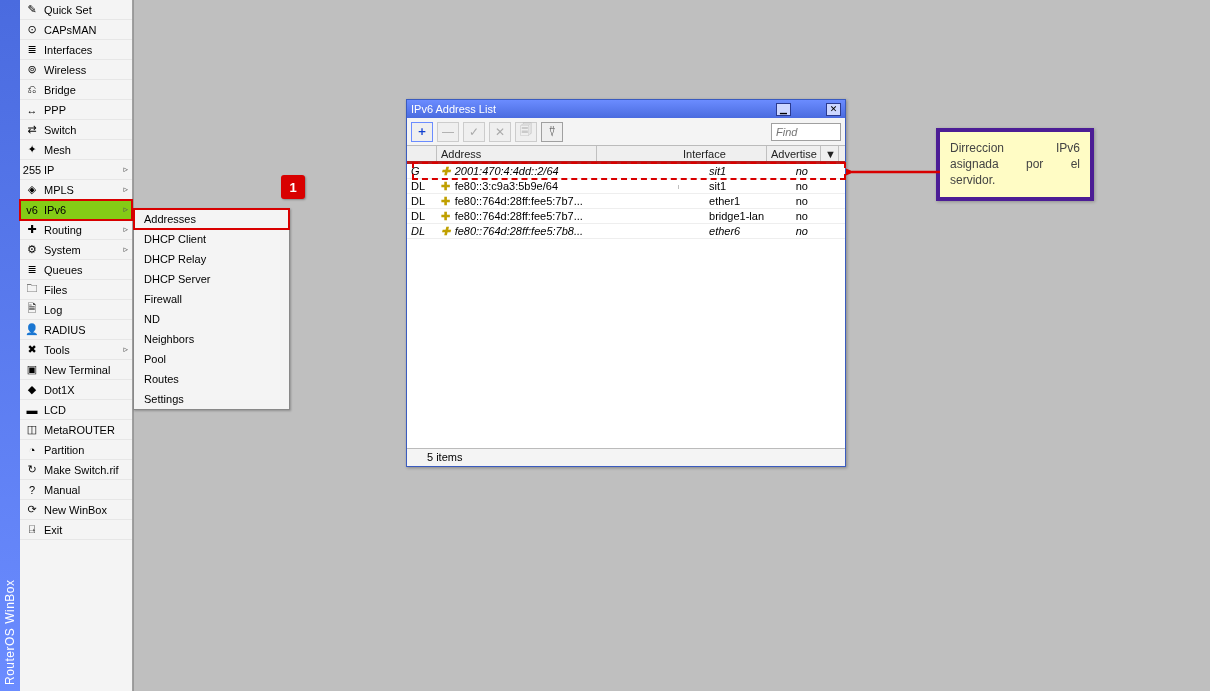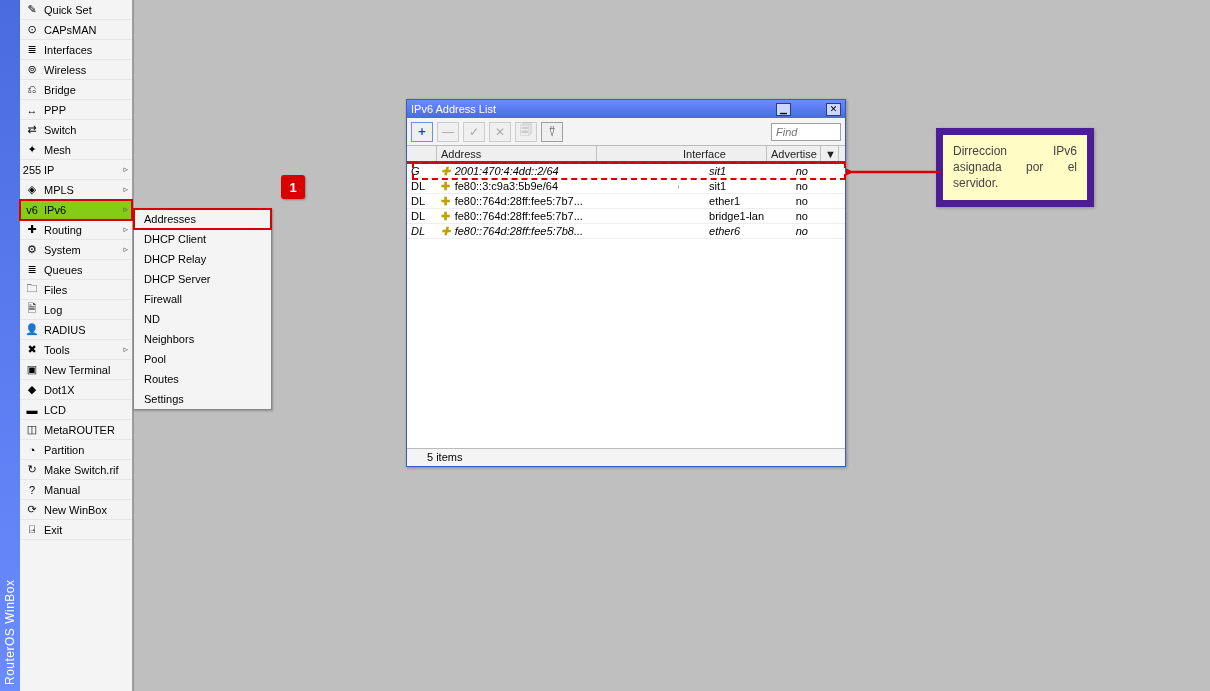--- a/index.html
+++ b/index.html
@@ -63,21 +63,21 @@
     background: #84cc16;
     outline: 2px solid #d80000;
     outline-offset: -1px;
     z-index: 2;
   }
 
   
   .submenu {
     position: absolute;
     left: 133px; top: 208px;
-    width: 139px;
+    width: 157px;
     background: #f4f4f4;
     border: 1px solid #888;
     box-shadow: 1px 1px 2px rgba(0,0,0,.25);
     z-index: 5;
   }
   .submenu .item {
     height: 20px;
     display: flex;
     align-items: center;
     padding-left: 10px;
@@ -224,21 +224,21 @@
     z-index: 30;
     pointer-events: none;
   }
 
   
   .callout {
     position: absolute;
     left: 936px; top: 128px;
     width: 158px;
     background: #fffcc5;
-    border: 7px solid #4c1d95;
+    border: 4px solid #4c1d95;
     box-shadow: 1px 1px 3px rgba(0,0,0,.25);
     padding: 8px 10px;
     font-size: 12px;
     color: #444;
     line-height: 1.35;
     z-index: 20;
     text-align: justify;
   }
   .arrow-svg {
     position: absolute;

